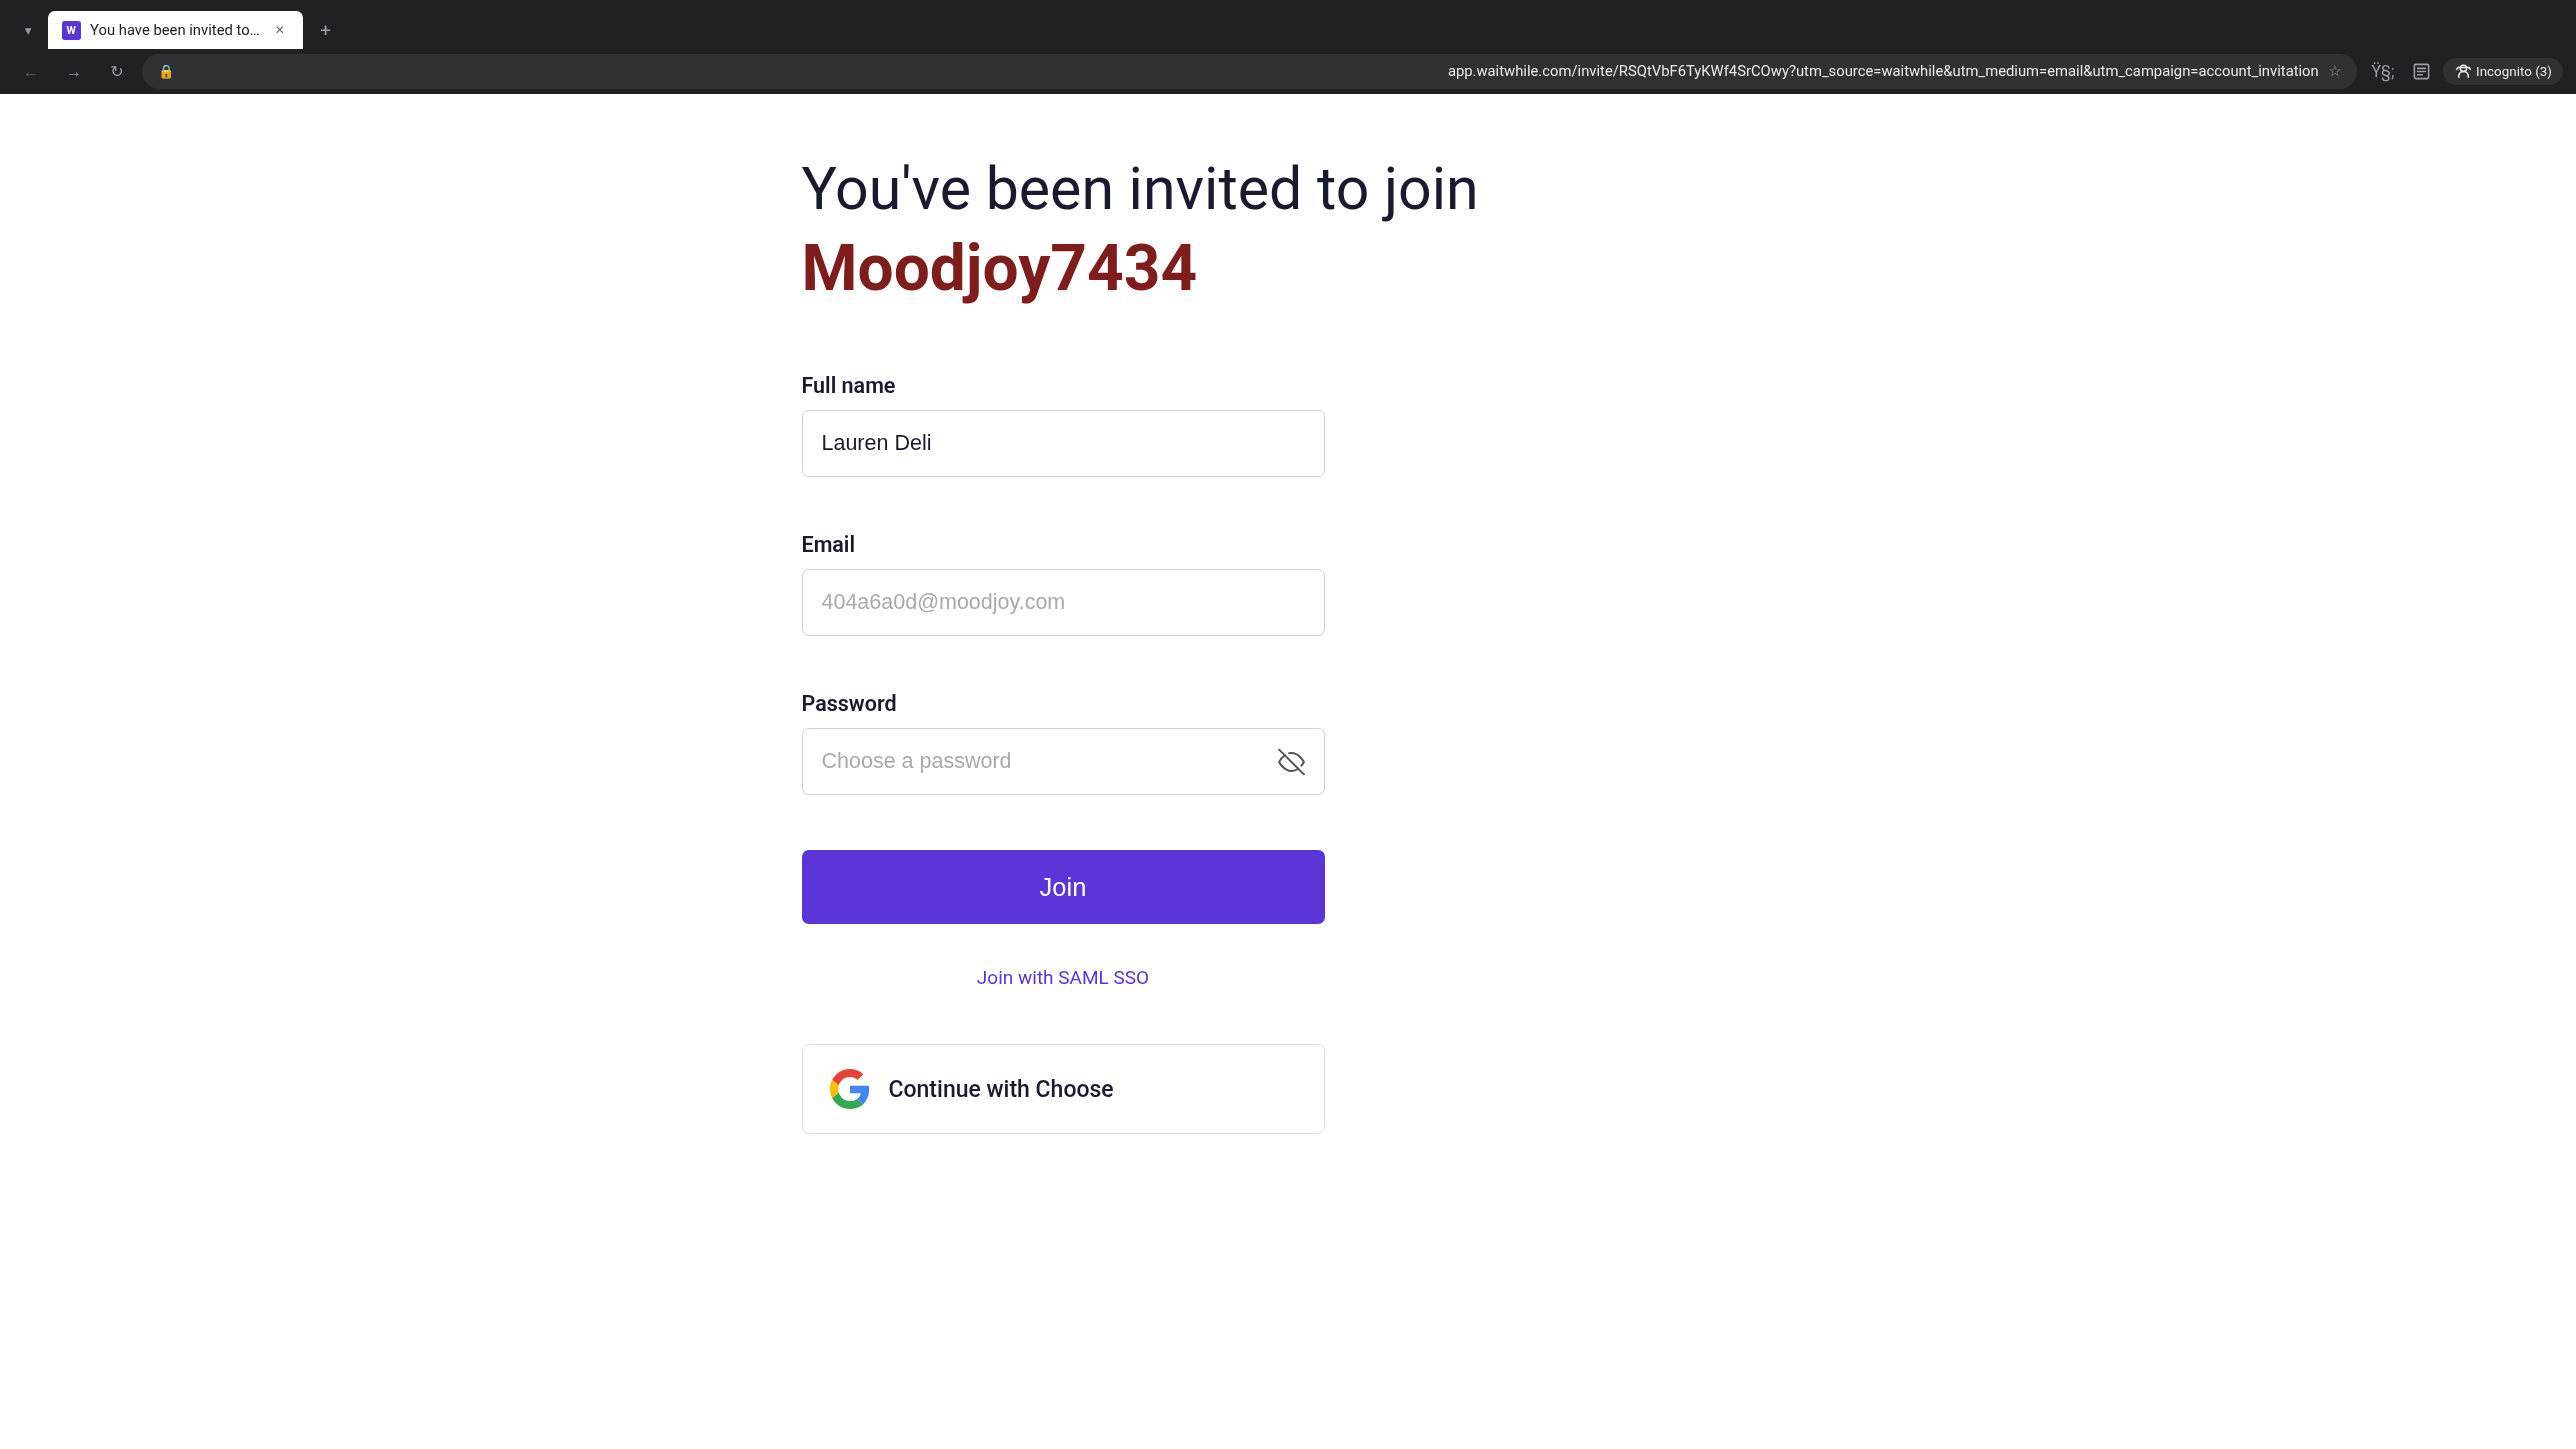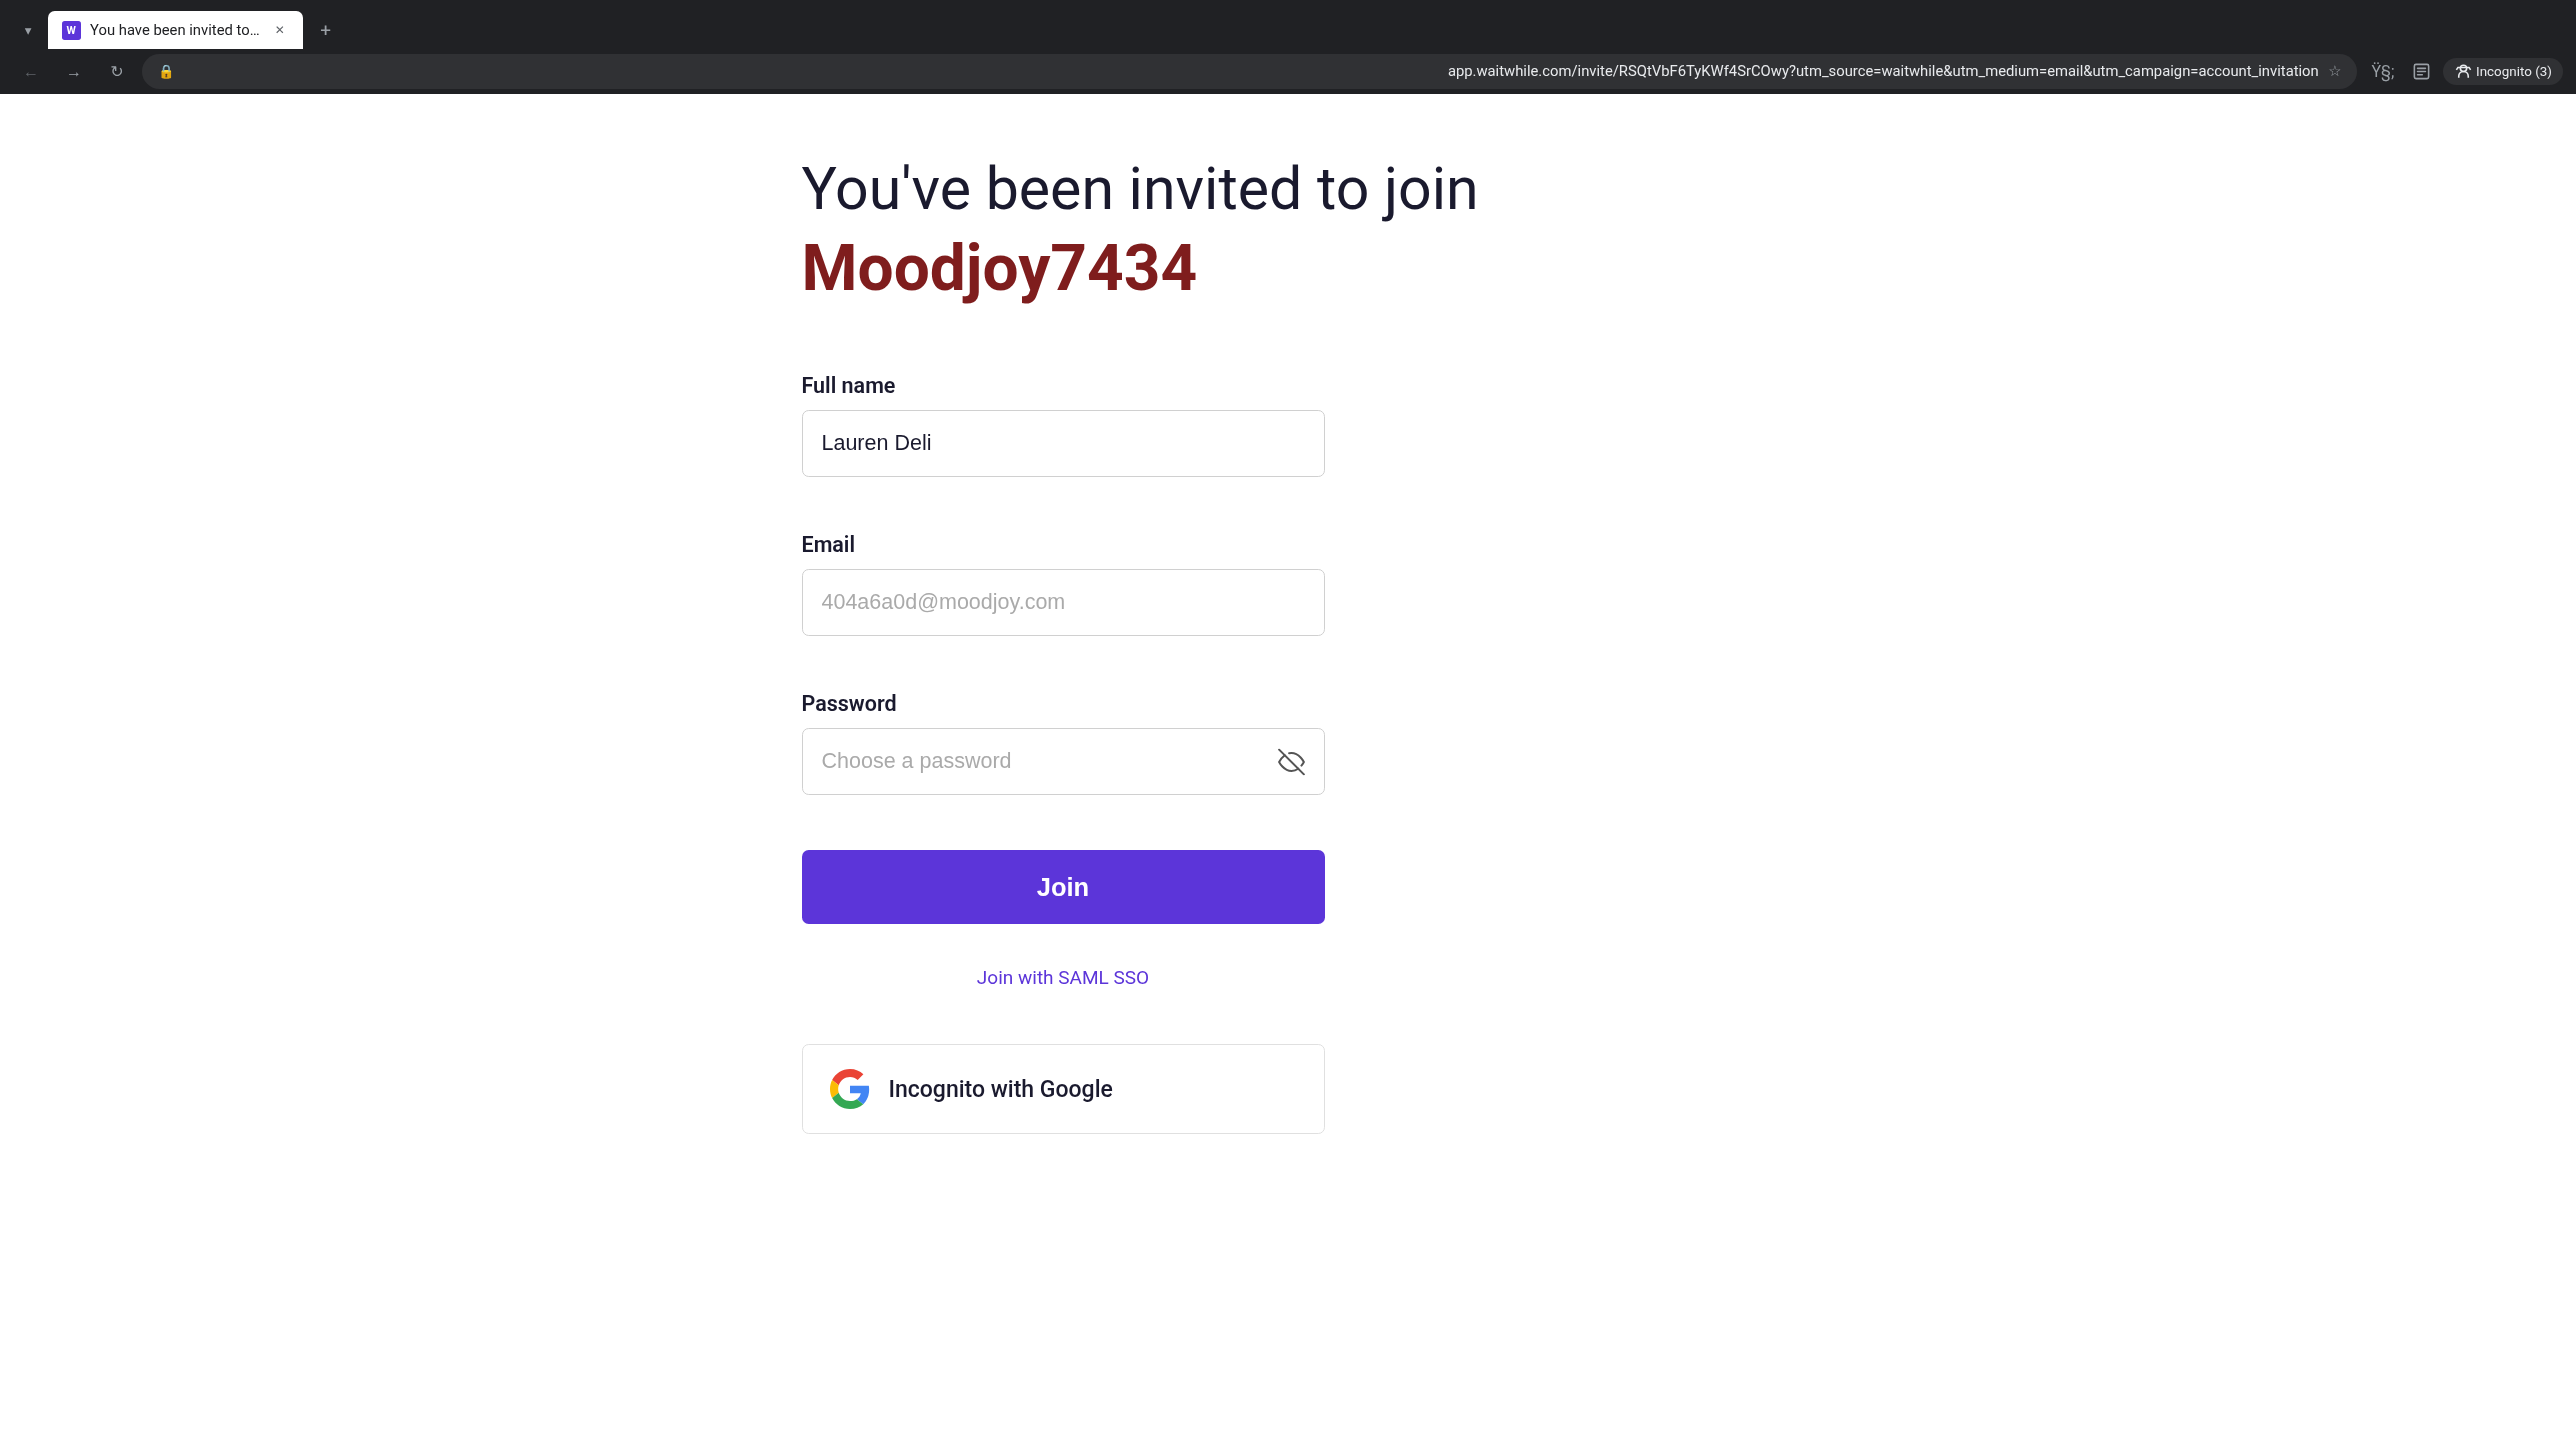--- a/index.html
+++ b/index.html
@@ -293,21 +293,21 @@
     }
 
     .join-button {
       width: 100%;
       height: 74px;
       background: #5c35d9;
       color: #fff;
       border: none;
       border-radius: 6.7px;
       font-size: 25.5px;
-      font-weight: 700;
+      font-weight: 400;
       cursor: pointer;
       margin-bottom: 27px;
       transition: background 0.2s;
     }
 
     .sso-link {
       text-align: center;
       font-size: 19px;
       color: #5c35d9;
       cursor: pointer;
@@ -423,19 +423,19 @@
       <a class="sso-link" href="#">Join with SAML SSO</a>
 
       <div class="google-section">
         <svg class="google-icon" viewBox="0 0 48 48">
           <path fill="#EA4335" d="M24 9.5c3.54 0 6.71 1.22 9.21 3.6l6.85-6.85C35.9 2.38 30.47 0 24 0 14.62 0 6.51 5.38 2.56 13.22l7.98 6.19C12.43 13.72 17.74 9.5 24 9.5z"></path>
           <path fill="#4285F4" d="M46.98 24.55c0-1.57-.15-3.09-.38-4.55H24v9.02h12.94c-.58 2.96-2.26 5.48-4.78 7.18l7.73 6c4.51-4.18 7.09-10.36 7.09-17.65z"></path>
           <path fill="#FBBC05" d="M10.53 28.59c-.48-1.45-.76-2.99-.76-4.59s.27-3.14.76-4.59l-7.98-6.19C.92 16.46 0 20.12 0 24c0 3.88.92 7.54 2.56 10.78l7.97-6.19z"></path>
           <path fill="#34A853" d="M24 48c6.48 0 11.93-2.13 15.89-5.81l-7.73-6c-2.15 1.45-4.92 2.3-8.16 2.3-6.26 0-11.57-4.22-13.47-9.91l-7.98 6.19C6.51 42.62 14.62 48 24 48z"></path>
           <path fill="none" d="M0 0h48v48H0z"></path>
         </svg>
-        <span class="google-text">Incognito with Google</span>
+        <span class="google-text">Continue with Choose</span>
       </div>
 
     </div>
   </div>
 </div>
 
 
 </body></html>

